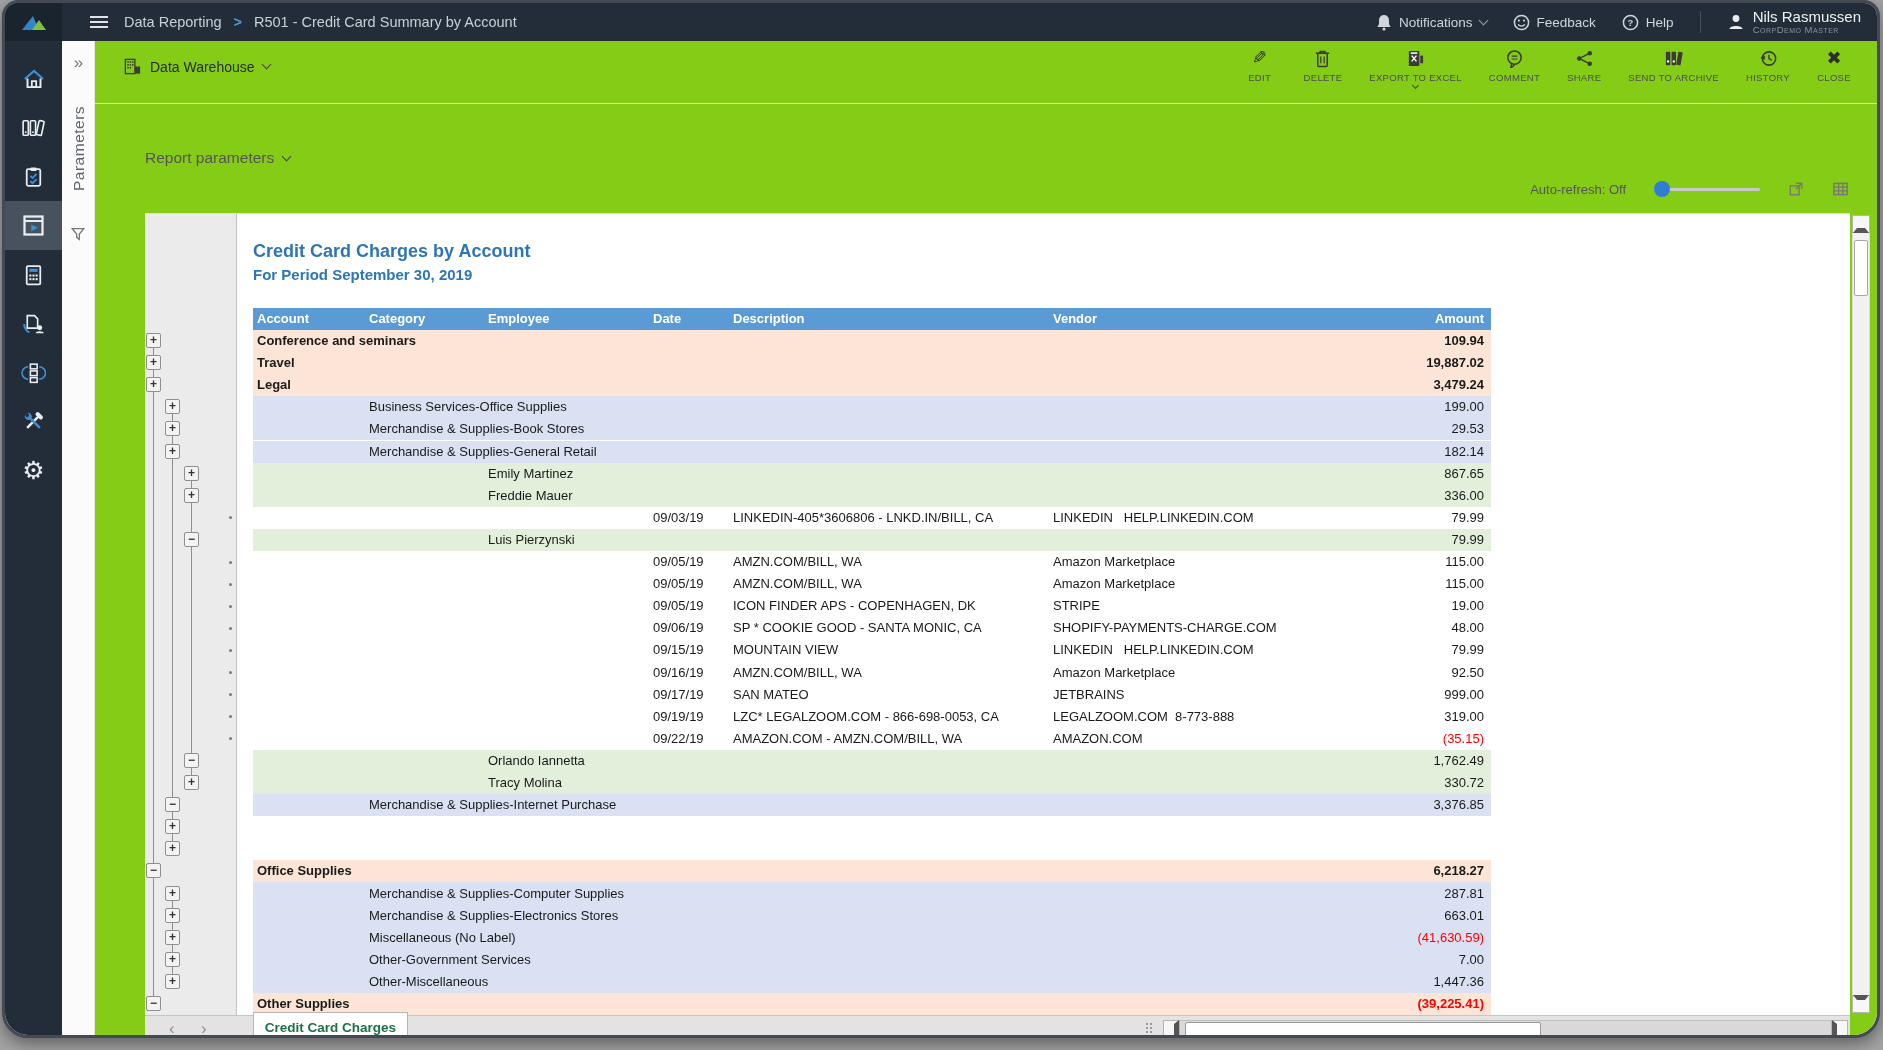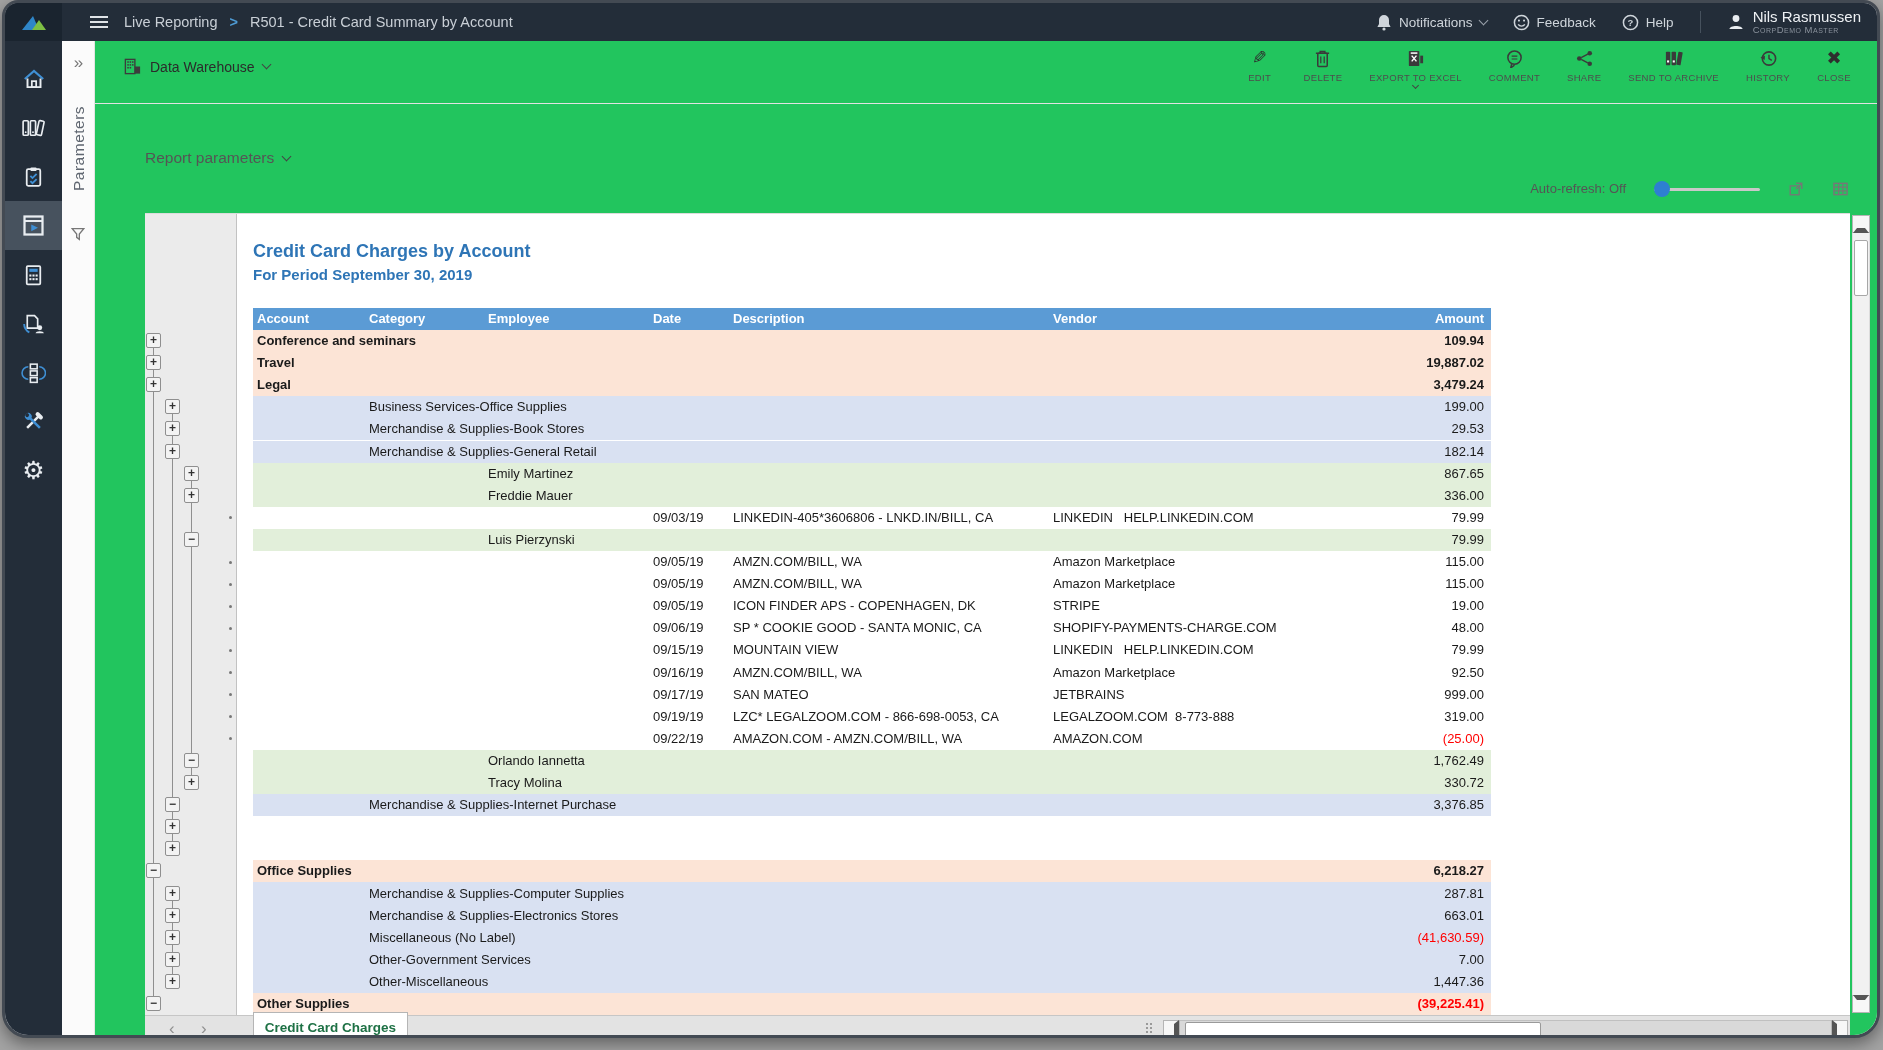--- a/index.html
+++ b/index.html
@@ -37,30 +37,30 @@
   .side-item { width:57px; height:49px; display:flex; align-items:center; justify-content:center; cursor:pointer; }
   .side-item.active { background:#47525e; }
   .side-item .uni { color:#e9edf1; font-size:25px; line-height:1; }
   
   .pstrip { position:absolute; left:57px; top:38px; bottom:0; width:33px; background:#fbfbfb; border-right:1px solid #e4e4e4; z-index:10; }
   .pstrip .expand { position:absolute; top:12px; left:0; width:33px; text-align:center; color:#777; font-size:17px; cursor:pointer; }
   .pstrip .vlabel { position:absolute; top:42px; left:0; width:33px; height:130px; display:flex; align-items:center; justify-content:center;
      writing-mode:vertical-rl; transform:rotate(180deg); color:#5f6670; font-size:15.5px; letter-spacing:.5px; }
   .pstrip .funnel { position:absolute; top:185px; left:8px; cursor:pointer; }
   
-  .content { position:absolute; left:90px; top:38px; right:0; bottom:0; background:#22c55e; }
+  .content { position:absolute; left:90px; top:38px; right:0; bottom:0; background:#84cc16; }
   .toolbar { position:absolute; left:0; top:0; right:0; height:63px; border-bottom:1px solid #e2e2e2; }
   .src-btn { position:absolute; left:28px; top:16px; display:flex; align-items:center; gap:8px; font-size:14px; color:#2b2b2b; cursor:pointer; }
   .actions { position:absolute; right:26px; top:7px; display:flex; gap:27px; }
   .action { display:flex; flex-direction:column; align-items:center; gap:4px; cursor:pointer; min-width:34px; position:relative; }
   .action .ic { height:20px; display:flex; align-items:flex-end; justify-content:center; color:#3a3a3a; }
   .action .lbl { font-size:9.5px; color:#4d4d4d; letter-spacing:.3px; white-space:nowrap; }
   .action .uni { font-size:18px; line-height:20px; color:#2e2e2e; }
   .rp-toggle { position:absolute; left:50px; top:108px; display:flex; align-items:center; gap:9px; font-size:15.5px; color:#555; cursor:pointer; }
-  .autorefresh { position:absolute; right:28px; top:140px; display:flex; align-items:flex-start; gap:28px; }
+  .autorefresh { position:absolute; right:28px; top:140px; display:flex; align-items:center; gap:28px; }
   .autorefresh .ar-label { font-size:13px; color:#555; }
   .slider { position:relative; width:106px; height:16px; cursor:pointer; }
   .slider .track { position:absolute; left:0; right:0; top:7px; height:3px; background:#c9c9c9; border-radius:2px; }
   .slider .knob { position:absolute; left:0; top:0; width:16px; height:16px; border-radius:50%; background:#2e7fd1; }
   .ar-ic { color:#777; cursor:pointer; display:flex; }
   
   .viewport { position:absolute; left:50px; top:172px; width:1705px; height:802px; background:#ffffff; border-top:1px solid #dcdcdc; overflow:hidden; }
   .gutter { position:absolute; left:0; top:0; width:92px; height:802px; background:#ebebeb; border-right:1px solid #c2c2c2; }
   .gline { position:absolute; width:1px; background:#8f8f8f; }
   .gbtn { position:absolute; width:15px; height:15px; background:#f3f3f3; border:1px solid #8f8f8f; border-radius:2px;
@@ -112,21 +112,21 @@
         <polygon points="3,20 14,6 20,20" fill="#2f86c8"></polygon>
         <polygon points="13,20 20,10 27,20" fill="#7ebf44"></polygon>
       </svg>
     </div>
     <div class="hamburger">
         <span></span>
         <span></span>
         <span></span>
       </div>
     <div class="crumbs">
-      <span>Live Reporting</span>
+      <span>Data Reporting</span>
       <span class="crumb-sep">&gt;</span>
       <span>R501 - Credit Card Summary by Account</span>
     </div>
     <div class="tb-right">
       <div class="tb-item">
         <svg width="16" height="17" viewBox="0 0 16 17">
           <path d="M8 1 a5 5 0 0 1 5 5 v4 l1.6 3 H1.4 L3 10 V6 a5 5 0 0 1 5-5 z" fill="#cfd5db"></path>
           <circle cx="8" cy="15" r="1.6" fill="#cfd5db"></circle>
         </svg>
         <span>Notifications</span>
@@ -524,21 +524,21 @@
           <div class="trow detail" style="top: 491.7px;">
             <span style="left: 400px;">09/19/19</span>
             <span style="left: 480px;">LZC* LEGALZOOM.COM - 866-698-0053, CA</span>
             <span style="left: 800px;">LEGALZOOM.COM  8-773-888</span>
             <span class="amount">319.00</span>
           </div>
           <div class="trow detail" style="top: 513.8px;">
             <span style="left: 400px;">09/22/19</span>
             <span style="left: 480px;">AMAZON.COM - AMZN.COM/BILL, WA</span>
             <span style="left: 800px;">AMAZON.COM</span>
-            <span class="amount neg">(25.00)</span>
+            <span class="amount neg">(35.15)</span>
           </div>
           <div class="trow employee" style="top: 535.9px;">
             <span style="left: 235px;">Orlando Iannetta</span>
             <span class="amount">1,762.49</span>
           </div>
           <div class="trow employee" style="top: 558px;">
             <span style="left: 235px;">Tracy Molina</span>
             <span class="amount">330.72</span>
           </div>
           <div class="trow category" style="top: 580.1px;">

